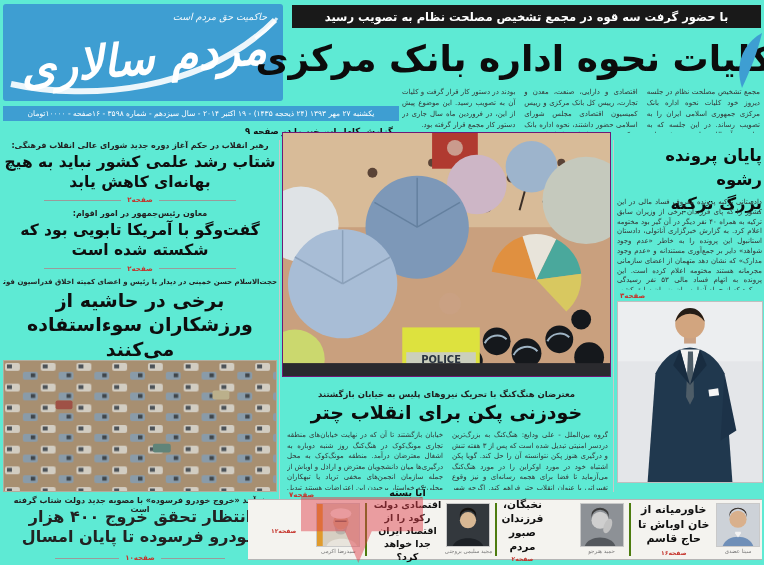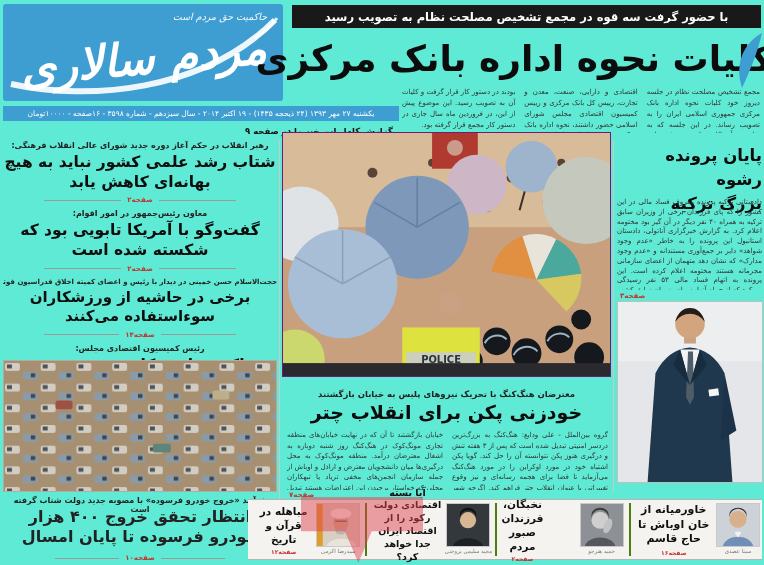--- a/index.html
+++ b/index.html
@@ -115,21 +115,21 @@
       <div class="kicker">معاون رئیس‌جمهور در امور اقوام:</div>
       <div class="hl">گفت‌وگو با آمریکا تابویی بود که شکسته شده است</div>
       <div class="divider">
           <span class="ln"></span>
           <span class="pg">صفحه۲</span>
           <span class="ln"></span>
         </div>
     </div>
     <div class="story">
       <div class="kicker tiny">حجت‌الاسلام حسن خمینی در دیدار با رئیس و اعضای کمیته اخلاق فدراسیون فوتبال:</div>
-      <div class="hl" style="font-size:15px">برخی در حاشیه از ورزشکاران سوءاستفاده می‌کنند</div>
+      <div class="hl" style="font-size:19px">برخی در حاشیه از ورزشکاران سوءاستفاده می‌کنند</div>
       <div class="divider">
           <span class="ln"></span>
           <span class="pg">صفحه۱۴</span>
           <span class="ln"></span>
         </div>
     </div>
     <div class="story">
       <div class="kicker">رئیس کمیسیون اقتصادی مجلس:</div>
       <div class="hl">حداکثر ساعت کار مفید ۲۵ دقیقه شده است</div>
       <div class="divider">
@@ -318,21 +318,20 @@
           <rect width="6" height="44" fill="#e09b2d"></rect>
           <path d="M10,44 C14,34 38,34 42,44 Z" fill="#e8e4dc"></path>
           <circle cx="25" cy="19" r="8" fill="#cfae8e"></circle>
           <path d="M18,22 q7,11 14,0 l-2,8 q-5,4 -10,0 z" fill="#b9b4ac"></path>
           <ellipse cx="25" cy="10" rx="11" ry="5.5" fill="#f2f0ec"></ellipse>
           <line x1="19" y1="18" x2="31" y2="18" stroke="#444" stroke-width="1"></line>
         </svg>
         <div class="cap">سیدرضا اکرمی</div>
       </div>
       <div class="tmain">
-        <div class="ttitle">مباهله در قرآن و تاریخ</div>
         <div class="tpage">صفحه۱۲</div>
       </div>
     </div>
   </div>
 
   <div class="overlay"></div>
 
 </div>
 
 </body></html>

